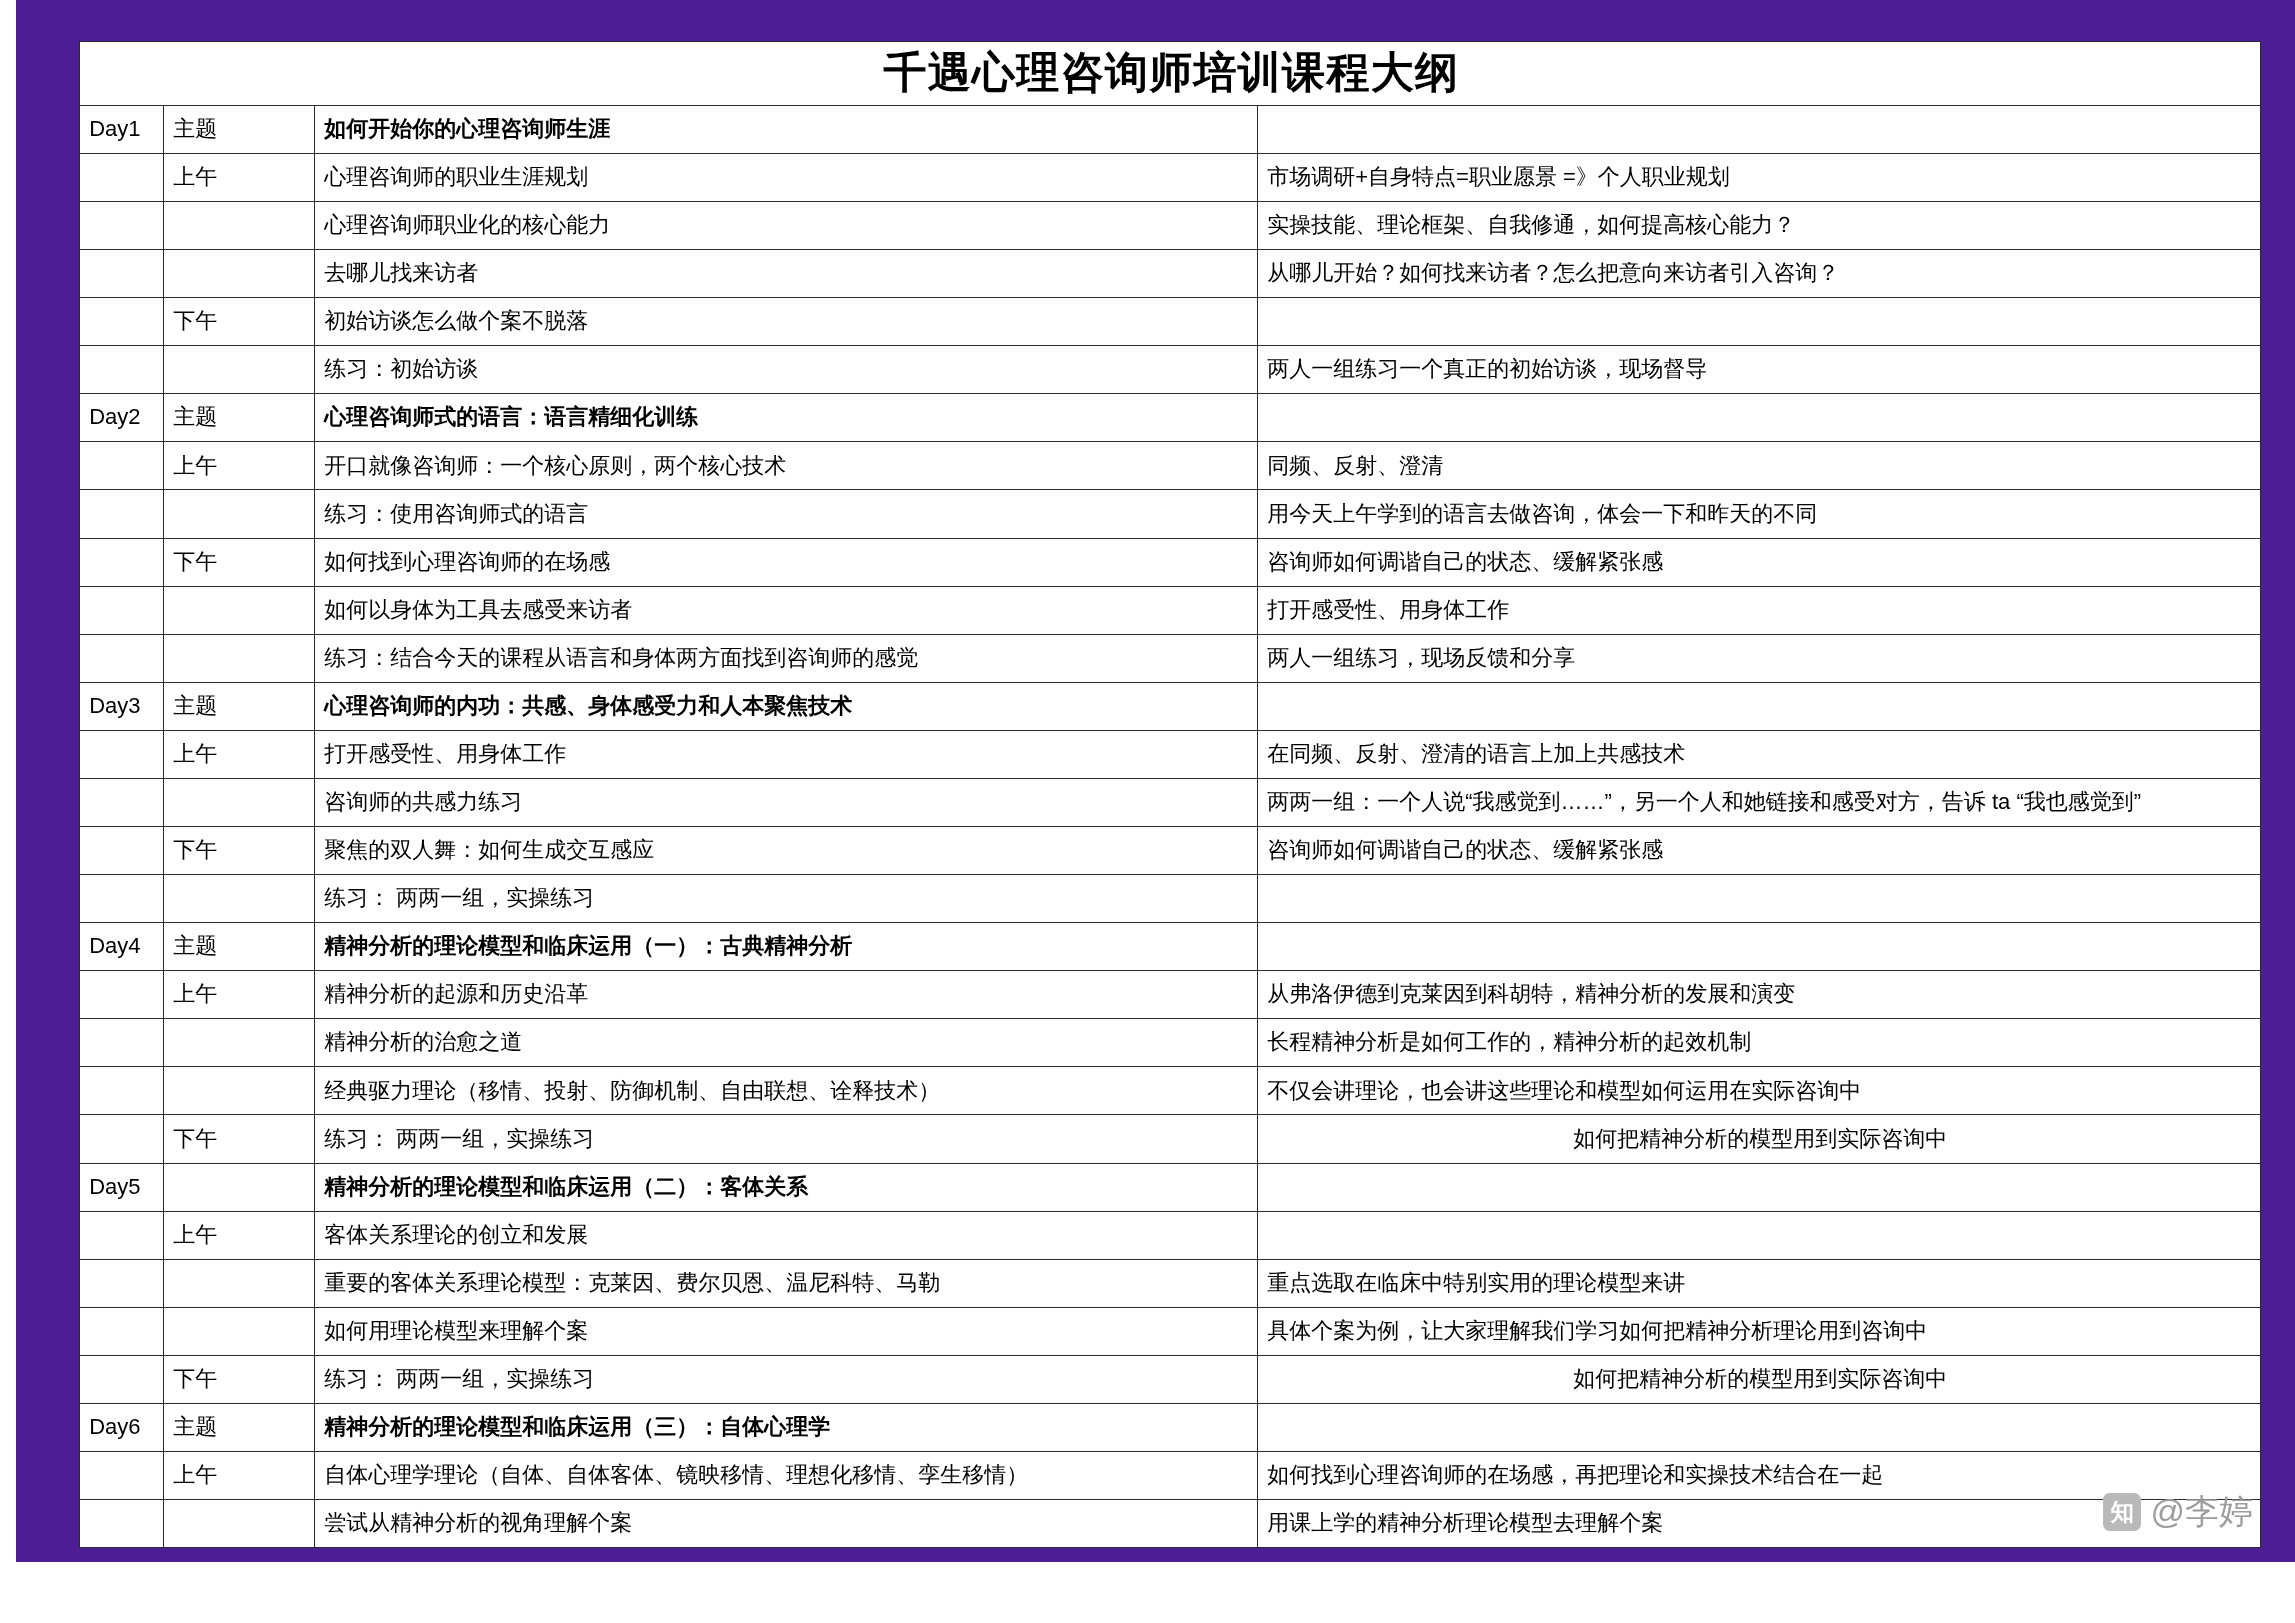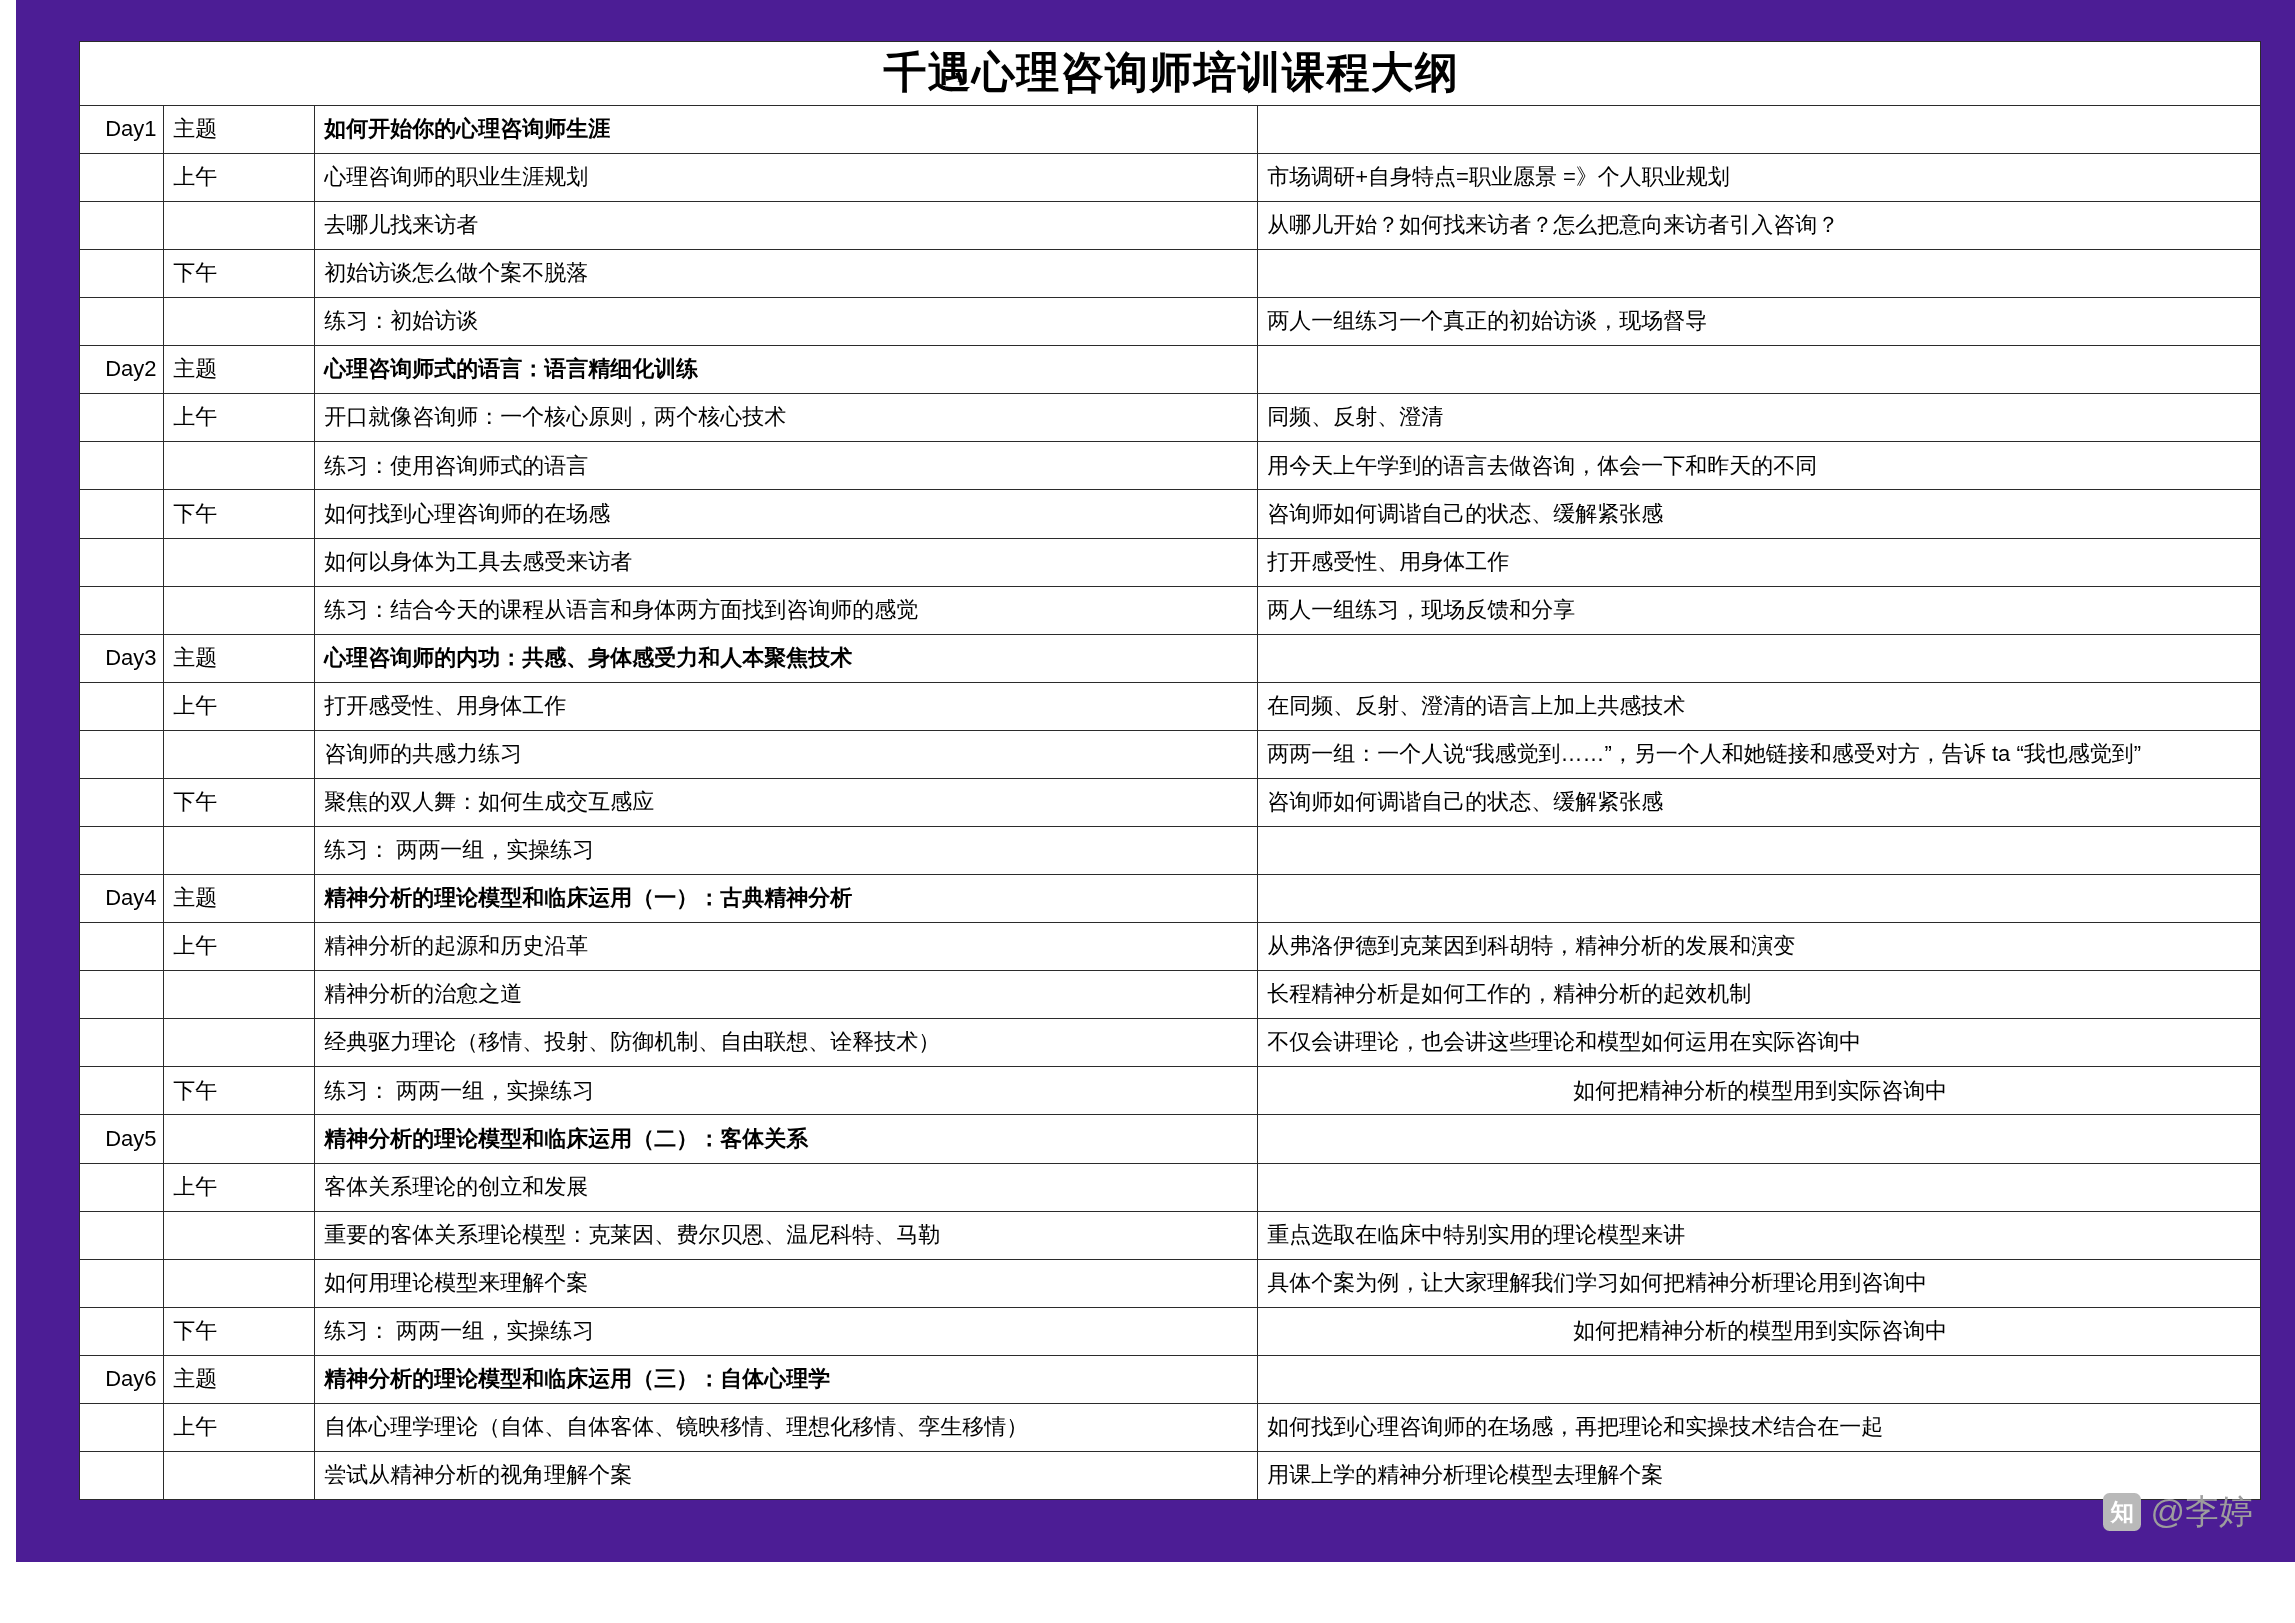--- a/index.html
+++ b/index.html
@@ -57,21 +57,20 @@
   .doc-title {
     font-family: "Liberation Serif", serif;
     font-size: 43px;
     font-weight: bold;
     letter-spacing: 1.3px;
     color: #000000;
   }
   .day-label {
     font-size: 22px;
     padding-left: 11.8px;
-    text-align: right;
   }
   .slot-label {
     font-size: 22px;
     text-align: left;
     padding-left: 18.3px;
     margin-top: 32px;
   }
   .bold { font-weight: bold; }
   .red { color: #d93025; }
   .dark-red { color: #c0392b; text-align: center; }
@@ -130,20 +129,26 @@
           </tr>
           <tr>
             <td class="day-label"></td>
             <td class="slot-label">上午</td>
             <td class="wrap2 ">心理咨询师的职业生涯规划</td>
             <td class="wrap2 ">市场调研+自身特点=职业愿景 =》个人职业规划</td>
           </tr>
           <tr>
             <td class="day-label"></td>
             <td class="slot-label"></td>
+            <td class="wrap2 ">心理咨询师职业化的核心能力</td>
+            <td class="wrap2 ">实操技能、理论框架、自我修通，如何提高核心能力？</td>
+          </tr>
+          <tr>
+            <td class="day-label"></td>
+            <td class="slot-label"></td>
             <td class="wrap2 ">去哪儿找来访者</td>
             <td class="wrap2 ">从哪儿开始？如何找来访者？怎么把意向来访者引入咨询？</td>
           </tr>
           <tr>
             <td class="day-label"></td>
             <td class="slot-label">下午</td>
             <td class="wrap2 ">初始访谈怎么做个案不脱落</td>
             <td class="wrap2 "></td>
           </tr>
           <tr>

